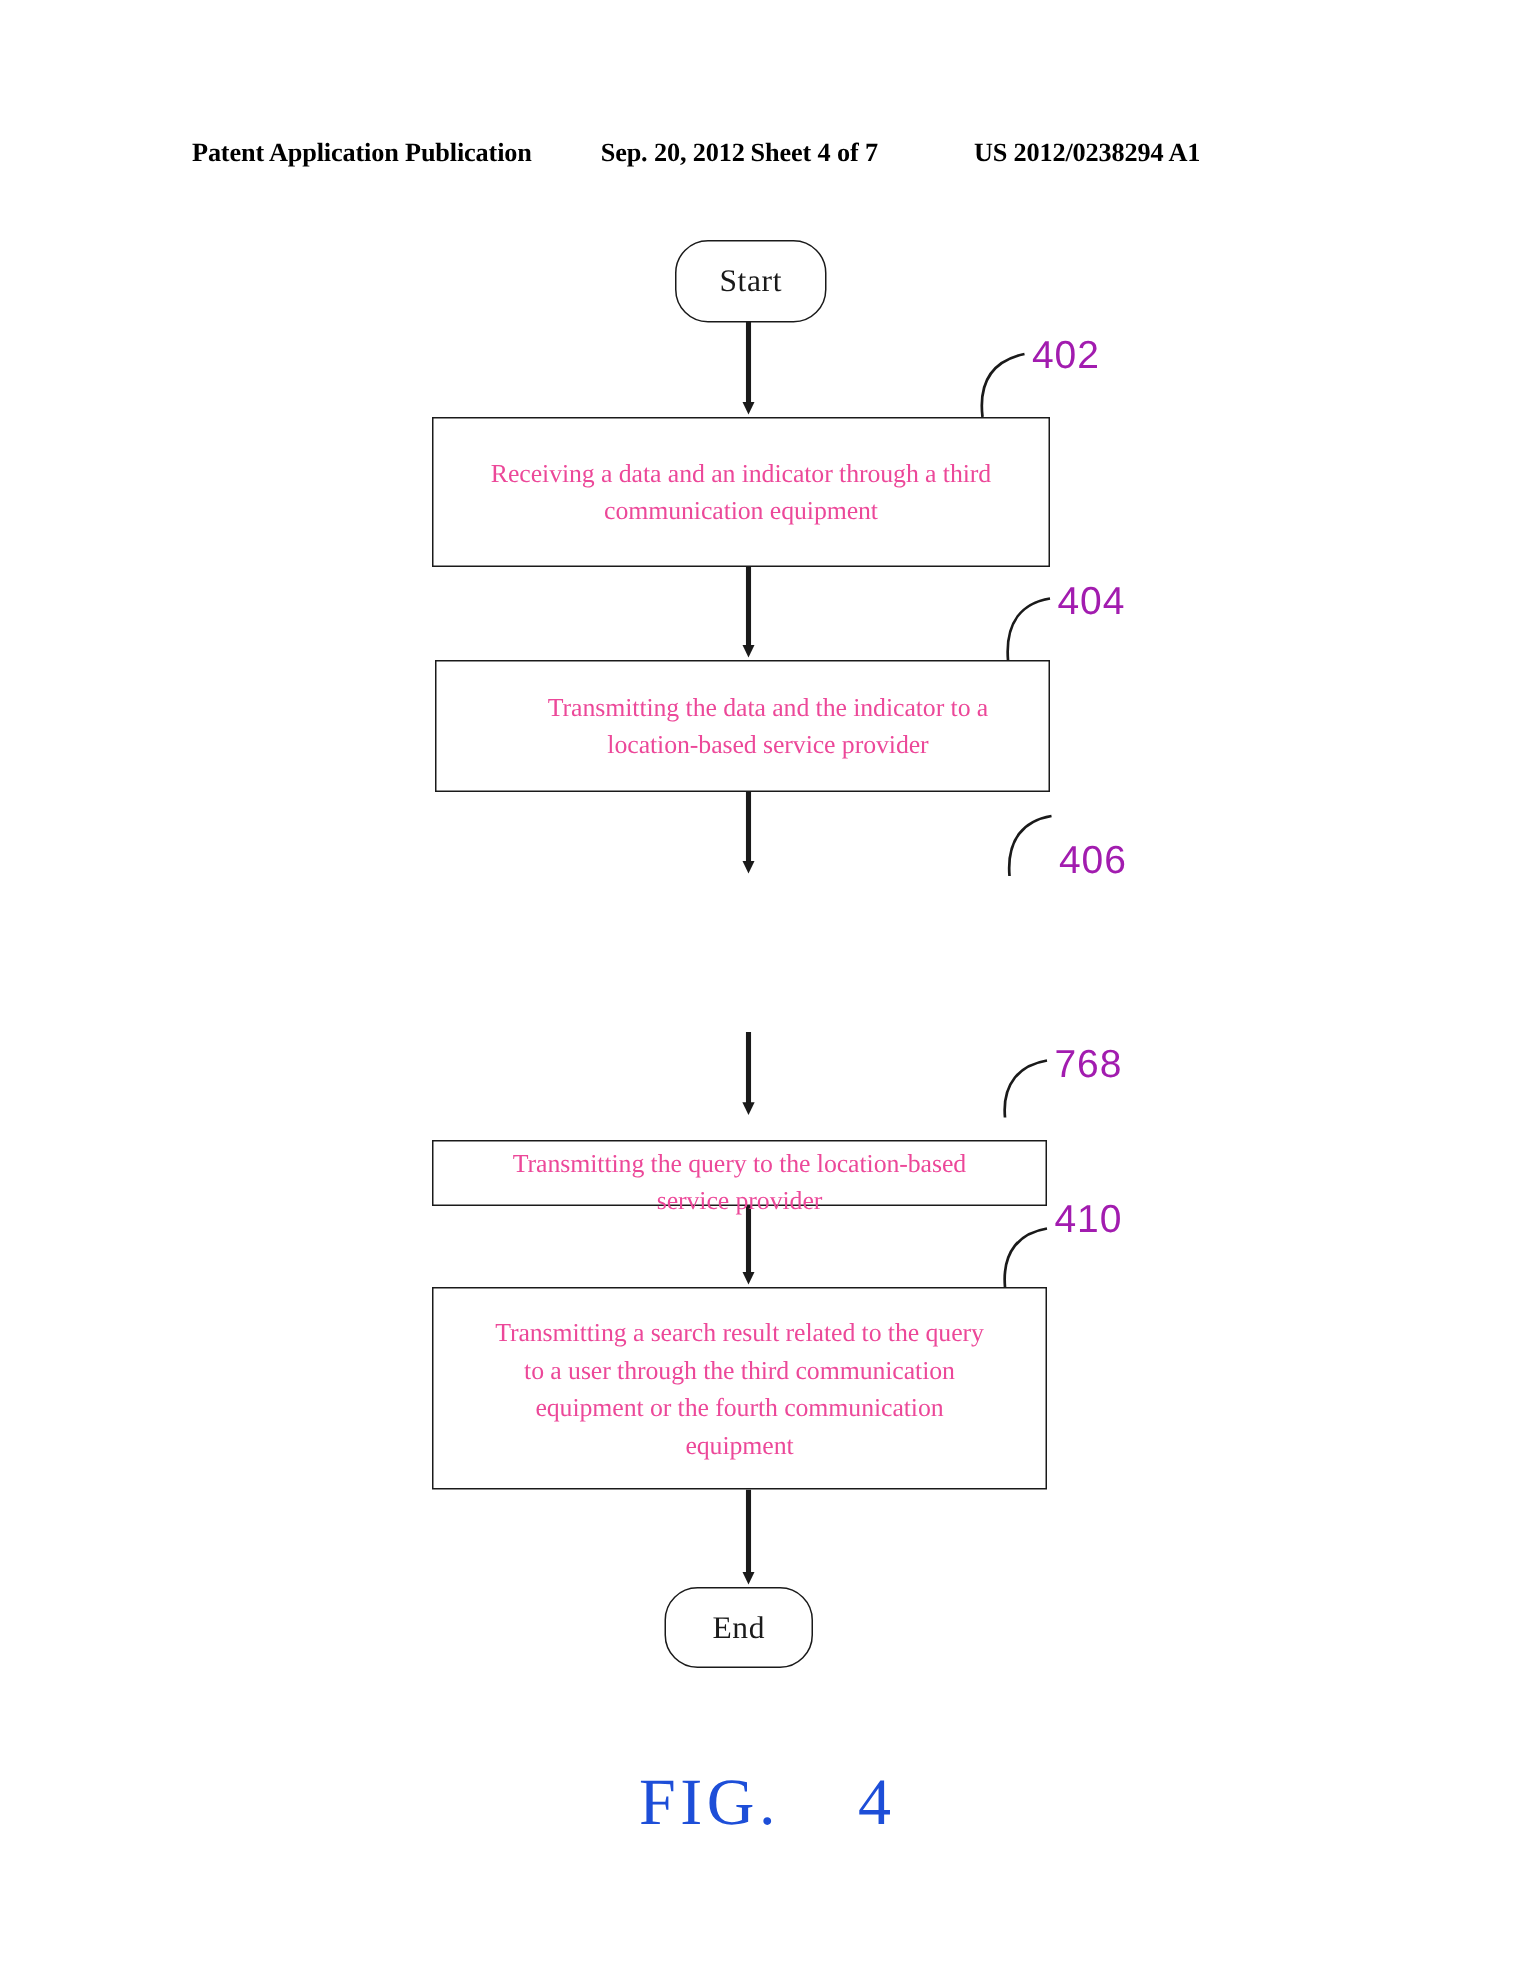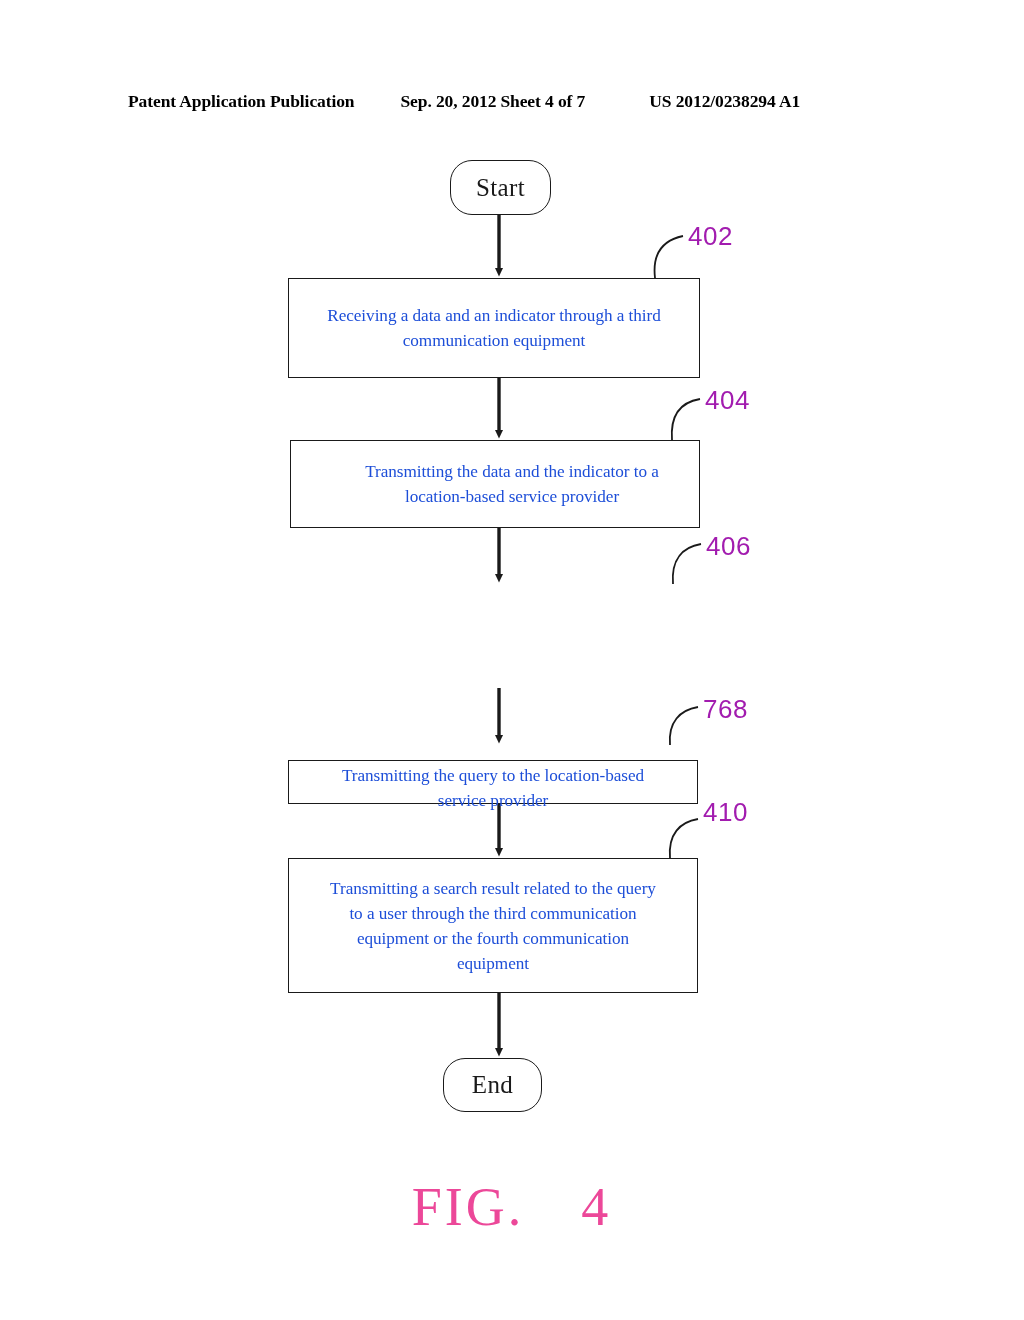--- a/index.html
+++ b/index.html
@@ -56,21 +56,21 @@
 
   
   .terminator {
     position: absolute;
     border: 1.6px solid #1a1a1a;
     border-radius: 22px;
     background: #ffffff;
     display: flex;
     align-items: center;
     justify-content: center;
-    font-size: 25px;
+    font-size: 21px;
     font-family: "Liberation Serif", "DejaVu Serif", serif;
     color: #1a1a1a;
     letter-spacing: 0.4px;
   }
   #node-start { left: 450px; top: 160px; width: 99px; height: 53px; }
   #node-end   { left: 443px; top: 1058px; width: 97px; height: 52px; }
 
   
   .proc-box {
     position: absolute;
@@ -80,21 +80,21 @@
     display: flex;
     align-items: center;
     justify-content: center;
   }
   .proc-text {
     width: 100%;
     text-align: center;
     font-size: 17.2px;
     line-height: 25px;
     font-family: "Liberation Serif", "DejaVu Serif", serif;
-    color: #1d4ed8;
+    color: #ec4899;
     letter-spacing: -0.05px;
     white-space: pre-line;
   }
 
   #box-402 { left: 288px; top: 278px; width: 412px; height: 100px; }
   #box-404 { left: 290px; top: 440px; width: 410px; height: 88px; padding-left: 34px; }
   #box-406 { left: 288px; top: 584px; width: 412px; height: 104px; }
   
   #box-408 { left: 288px; top: 736px; width: 410px; height: 44px; margin-top: 24px; }
   #box-408 .proc-text {
@@ -107,35 +107,35 @@
   .ref-num {
     position: absolute;
     font-family: "Liberation Sans", "DejaVu Sans", sans-serif;
     font-size: 26px;
     color: #a21caf;
     letter-spacing: 0.6px;
     white-space: nowrap;
   }
   #ref-402 { left: 688px; top: 221px; }
   #ref-404 { left: 705px; top: 385px; }
-  #ref-406 { left: 706px; top: 531px; }
+  #ref-406 { left: 706px; top: 558px; }
   #ref-408 { left: 703px; top: 694px; }
   #ref-410 { left: 703px; top: 797px; }
 
   
   .fig-caption {
     position: absolute;
     left: 0;
     top: 1176px;
     width: 1024px;
     text-align: center;
     font-family: "Liberation Serif", "DejaVu Serif", serif;
-    font-size: 54px;
+    font-size: 44px;
     letter-spacing: 4px;
-    color: #ec4899;
+    color: #1d4ed8;
   }
   .fig-caption .fig-word { letter-spacing: 3px; }
   .fig-caption .fig-gap  { display: inline-block; width: 22px; }
 </style>
 </head>
 <body>
 
 <div class="page-header">
   <span class="hdr-pub">Patent Application Publication</span>
   <span class="hdr-mid">Sep. 20, 2012</span>

